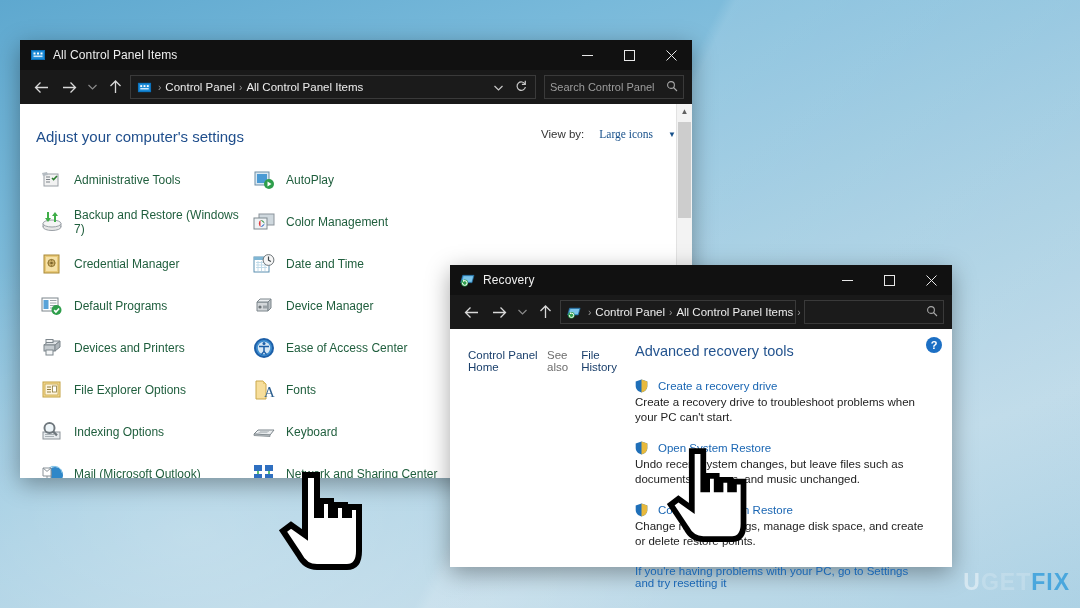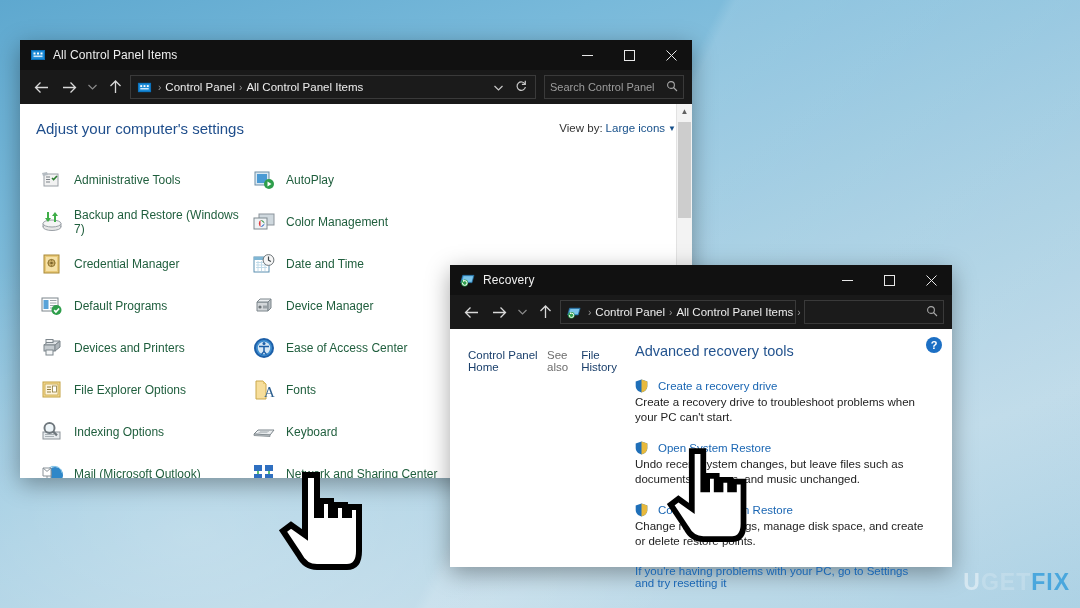--- a/index.html
+++ b/index.html
@@ -45,25 +45,25 @@
   .crumb-refresh{color:#c9c9c9;font-size:12px;padding:0 4px;}
   .searchbox{
     width:128px;height:22px;background:#1b1b1b;border:1px solid #3a3a3a;margin-left:6px;
     display:flex;align-items:center;padding:0 5px;color:#9d9d9d;font-size:11px;
   }
   .searchbox .ph{flex:1;white-space:nowrap;overflow:hidden;}
 
   
   #cp-window{left:20px;top:40px;width:672px;height:438px;background:#ffffff;}
   .cp-body{background:#ffffff;height:374px;position:relative;overflow:hidden;}
-  .cp-head{display:flex;align-items:center;padding:16px 16px 8px 16px;}
+  .cp-head{display:flex;align-items:flex-start;padding:16px 16px 8px 16px;margin-top:8px;}
   .cp-title{color:#1f4e8c;font-size:15px;flex:1;}
-  .cp-viewby{display:flex;align-items:center;gap:3px;font-size:11.5px;padding-bottom:1px;}
+  .cp-viewby{display:flex;align-items:center;gap:15px;font-size:11.5px;padding-bottom:1px;}
   .cp-viewby .lbl{color:#333;}
-  .cp-viewby .val{color:#17508a;}
+  .cp-viewby .val{color:#17508a;font-family:Liberation Serif, serif;}
   .cp-viewby .chev{color:#17508a;font-size:8px;}
 
   .cp-items{
     position:absolute;left:16px;top:55px;right:22px;bottom:0;
     display:flex;flex-wrap:wrap;align-content:flex-start;
   }
   .cp-item{width:212px;height:42px;display:flex;align-items:center;gap:10px;padding-left:4px;box-sizing:border-box;}
   .cp-item .lab{color:#1f5e3d;font-size:12px;line-height:14px;}
   .cp-item.two .lab{line-height:14px;}
   .ico{width:24px;height:24px;flex:none;position:relative;}

